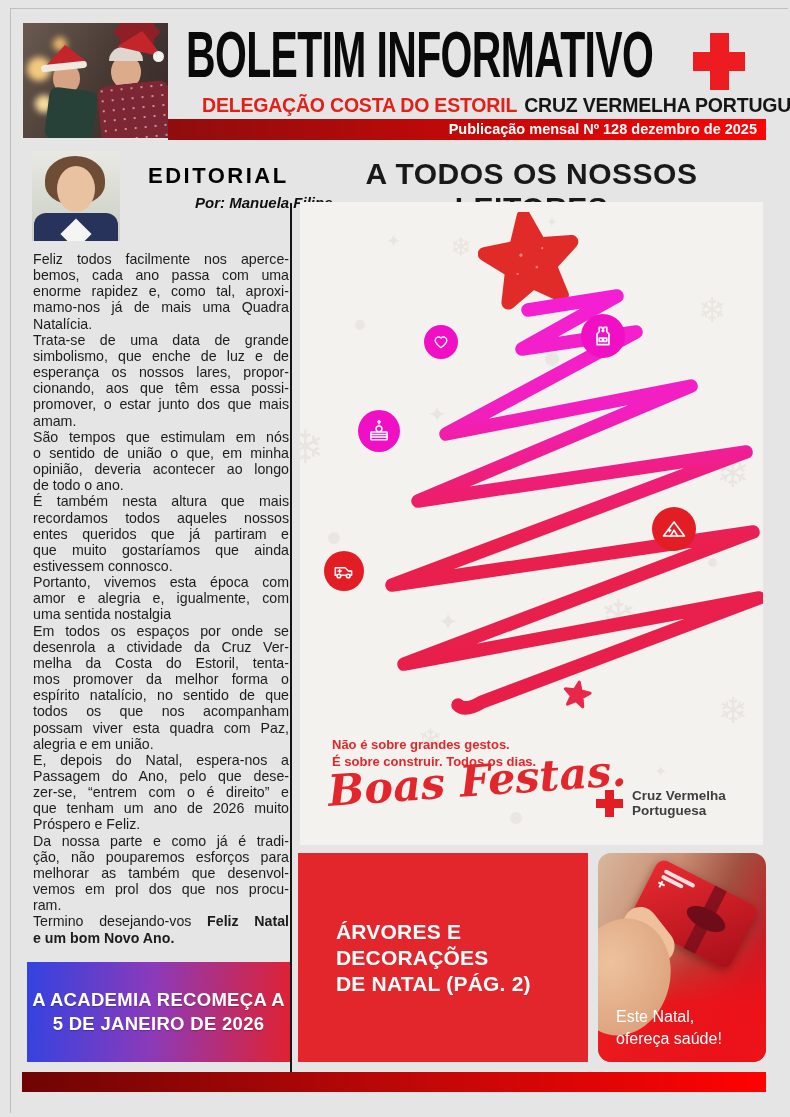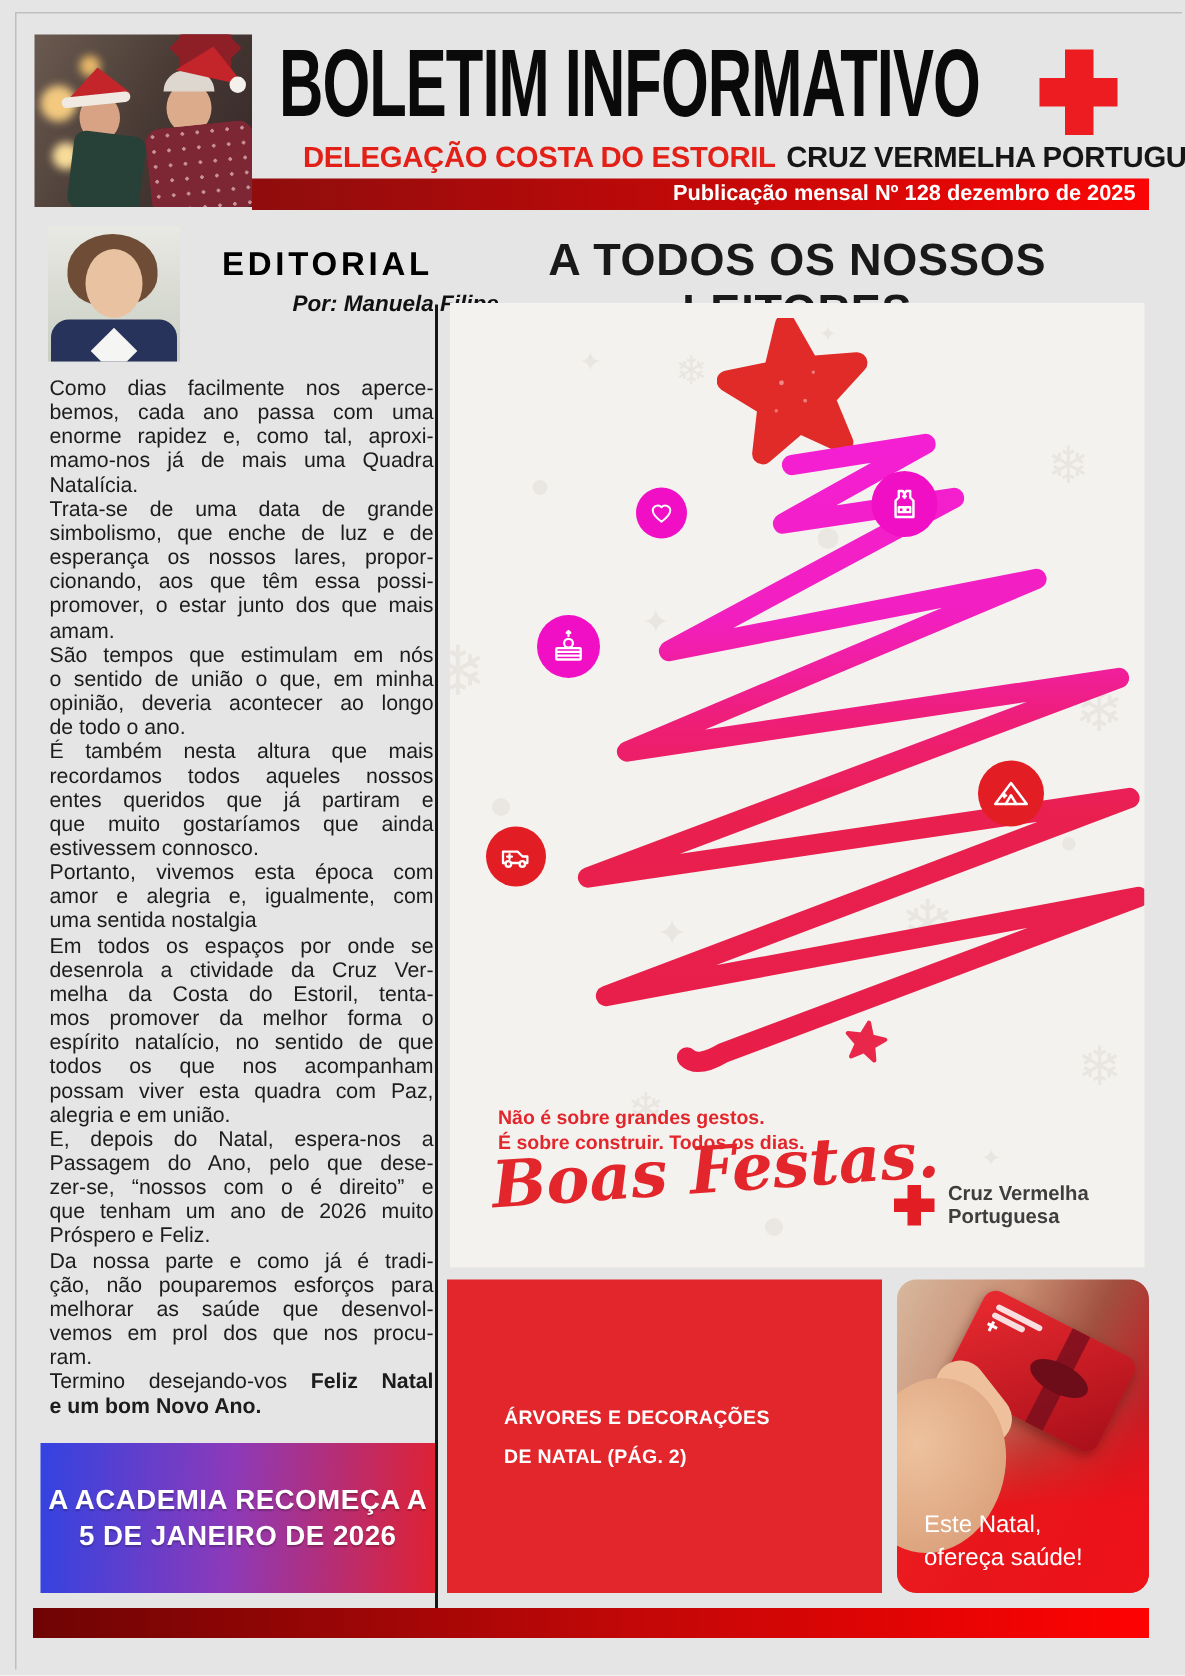--- a/index.html
+++ b/index.html
@@ -56,21 +56,21 @@
   .greeting{position:absolute;left:28px;top:564px;font-family:"DejaVu Serif",serif;font-style:italic;font-weight:bold;
      font-size:43px;color:#e2262c;transform:rotate(-4deg);transform-origin:0 50%;}
   .cvp-logo{position:absolute;left:296px;top:586px;display:flex;align-items:center;}
   .cvp-cross{position:relative;width:27px;height:27px;margin-right:9px;}
   .cvp-cross .v{position:absolute;left:9px;top:0;width:9px;height:27px;background:#e31d24;}
   .cvp-cross .h{position:absolute;left:0;top:9px;width:27px;height:9px;background:#e31d24;}
   .cvp-text{font-size:13.5px;line-height:15px;font-weight:bold;color:#3e3e3e;}
 
   
   .arvores-box{left:298px;top:853px;width:290px;height:209px;background:#e2262b;display:flex;align-items:center;}
-  .arvores-text{padding-left:38px;color:#fff;font-size:13px;font-weight:800;line-height:26px;letter-spacing:.2px;}
+  .arvores-text{padding-left:38px;color:#fff;font-size:21px;font-weight:800;line-height:26px;letter-spacing:.2px;}
   .giftcard{left:598px;top:853px;width:168px;height:209px;overflow:hidden;
      background:linear-gradient(115deg,#d7b89d 0%,#c98e74 32%,#a15040 55%,#c31d26 78%,#ee1118 100%);border-radius:13px;}
   .gc-redwash{position:absolute;left:0;top:0;width:100%;height:100%;
      background:linear-gradient(180deg,rgba(238,17,24,0) 38%,rgba(238,17,24,.92) 72%);}
   .gc-card{position:absolute;left:40px;top:26px;width:112px;height:70px;border-radius:9px;
      background:linear-gradient(135deg,#ea2a30,#a80f1a);transform:rotate(27deg);box-shadow:0 3px 8px rgba(60,0,0,.4);}
   .gc-ribbon-v{position:absolute;left:62px;top:0;width:13px;height:70px;background:#7a0f1d;opacity:.85;}
   .gc-bow{position:absolute;left:48px;top:24px;width:42px;height:20px;background:#6e0d1a;border-radius:50% 50% 50% 50%;}
   .gc-logo-bar{position:absolute;left:10px;top:8px;width:34px;height:4px;background:rgba(255,255,255,.85);border-radius:2px;}
   .gc-logo-bar.b2{top:14px;width:24px;}
@@ -131,21 +131,21 @@
 
   <div class="abs ed-photo">
     <div class="ep-hair"></div>
     <div class="ep-face"></div>
     <div class="ep-body"></div>
     <div class="ep-shirt"></div>
   </div>
   <div class="abs ed-heading">EDITORIAL</div>
   <div class="abs ed-byline">Por: Manuela Filipe</div>
   <div class="abs ed-body">
-      <div class="tline">Como dias facilmente nos aperce-</div>
+      <div class="tline">Feliz todos facilmente nos aperce-</div>
       <div class="tline">bemos, cada ano passa com uma</div>
       <div class="tline">enorme rapidez e, como tal, aproxi-</div>
       <div class="tline">mamo-nos já de mais uma Quadra</div>
       <div class="tline tend">Natalícia.</div>
       <div class="tline">Trata-se de uma data de grande</div>
       <div class="tline">simbolismo, que enche de luz e de</div>
       <div class="tline">esperança os nossos lares, propor-</div>
       <div class="tline">cionando, aos que têm essa possi-</div>
       <div class="tline">promover, o estar junto dos que mais</div>
       <div class="tline tend">amam.</div>
@@ -164,26 +164,26 @@
       <div class="tline">Em todos os espaços por onde se</div>
       <div class="tline">desenrola a ctividade da Cruz Ver-</div>
       <div class="tline">melha da Costa do Estoril, tenta-</div>
       <div class="tline">mos promover da melhor forma o</div>
       <div class="tline">espírito natalício, no sentido de que</div>
       <div class="tline">todos os que nos acompanham</div>
       <div class="tline">possam viver esta quadra com Paz,</div>
       <div class="tline tend">alegria e em união.</div>
       <div class="tline">E, depois do Natal, espera-nos a</div>
       <div class="tline">Passagem do Ano, pelo que dese-</div>
-      <div class="tline">zer-se, “nossos com o é direito” e</div>
+      <div class="tline">zer-se, “entrem com o é direito” e</div>
       <div class="tline">que tenham um ano de 2026 muito</div>
       <div class="tline tend">Próspero e Feliz.</div>
       <div class="tline">Da nossa parte e como já é tradi-</div>
       <div class="tline">ção, não pouparemos esforços para</div>
-      <div class="tline">melhorar as saúde que desenvol-</div>
+      <div class="tline">melhorar as também que desenvol-</div>
       <div class="tline">vemos em prol dos que nos procu-</div>
       <div class="tline tend">ram.</div>
       <div class="tline">Termino desejando-vos <b>Feliz Natal</b></div>
       <div class="tline tend"><b>e um bom Novo Ano.</b></div>
     </div>
   <div class="abs divider"></div>
 
   <div class="abs feature-heading">A TODOS OS NOSSOS LEITORES</div>
 
   <div class="abs feature-card">

